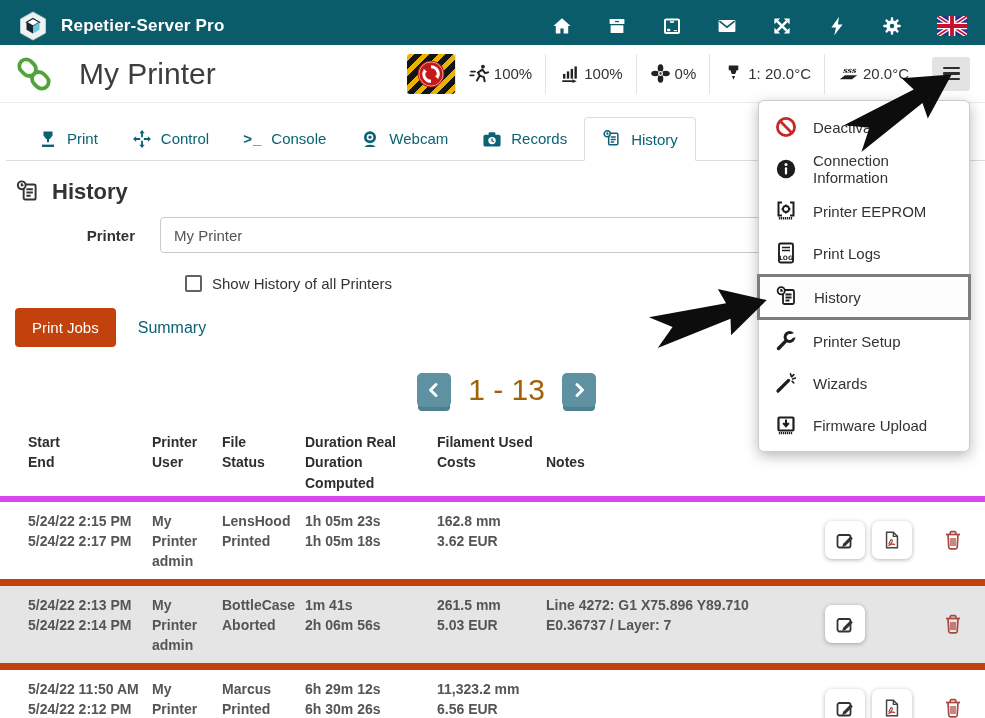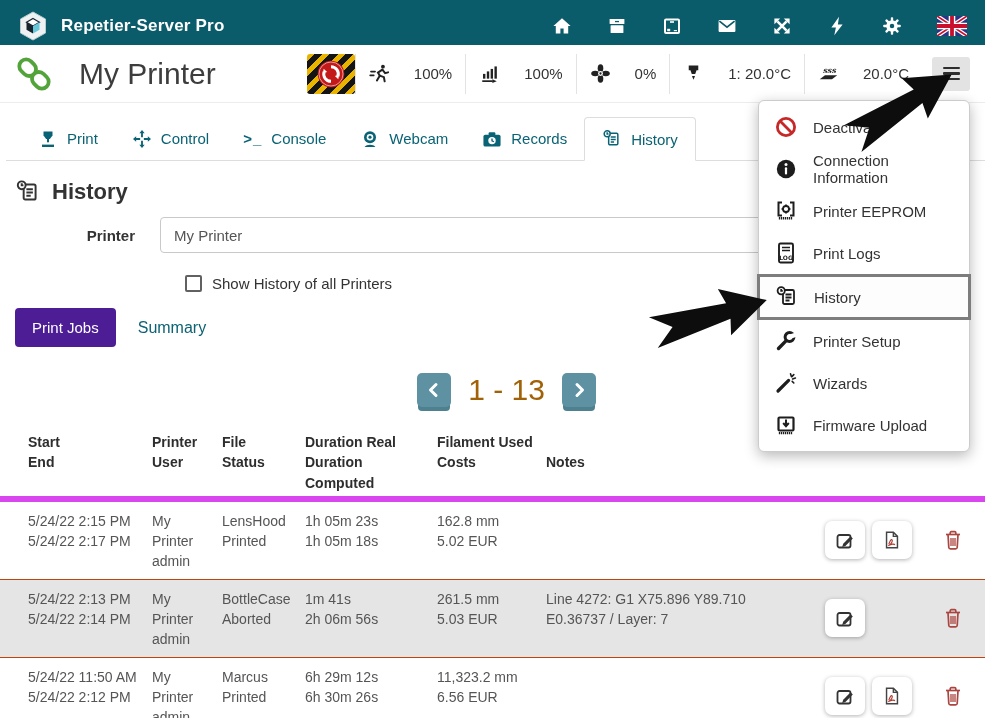--- a/index.html
+++ b/index.html
@@ -18,21 +18,21 @@
 
   
   .pheader{position:absolute;top:45px;left:0;width:985px;height:58px;display:flex;
            align-items:center;padding:0 15px;box-sizing:border-box;border-bottom:1px solid #ececec;background:#fff;}
   .linkicon{width:38px;height:38px;}
   .ptitle{font-size:30px;font-weight:500;color:#3d3d3d;margin-left:26px;}
   .statusbar{margin-left:auto;display:flex;align-items:center;height:42px;}
   .estop{width:48px;height:40px;border-radius:3px;position:relative;cursor:pointer;
          background:repeating-linear-gradient(135deg,#e8b400 0 5px,#141414 5px 11px);}
   .estop svg{position:absolute;left:50%;top:50%;width:29px;height:29px;transform:translate(-50%,-50%);}
-  .seg{display:flex;align-items:center;gap:24px;padding:0 13px;height:40px;border-left:1px solid #e3e3e3;
+  .seg{display:flex;align-items:center;gap:4px;padding:0 13px;height:40px;border-left:1px solid #e3e3e3;
        font-size:15px;color:#333;white-space:nowrap;}
   .seg:first-of-type{border-left:none;}
   .seg svg{width:21px;height:21px;}
   .hamb{width:38px;height:34px;background:#e3e3e3;border-radius:3px;margin-left:10px;
         display:flex;flex-direction:column;justify-content:center;align-items:center;gap:3px;cursor:pointer;}
   .hamb i{display:block;width:17px;height:2.5px;background:#2e2e2e;border-radius:1px;}
 
   
   .tabs{position:absolute;top:117px;left:6px;width:985px;height:44px;display:flex;align-items:flex-end;
         padding-left:15px;box-sizing:border-box;border-bottom:1px solid #ddd;}
@@ -49,35 +49,35 @@
   .h2row svg{width:26px;height:26px;}
   .h2row .h2{font-size:22px;font-weight:700;color:#333;}
   .formrow{display:flex;align-items:center;margin-top:12px;}
   .flabel{width:160px;text-align:right;font-weight:700;font-size:15px;color:#333;padding-right:25px;box-sizing:border-box;}
   .select{width:720px;height:36px;border:1px solid #c9c9c9;border-radius:4px;background:#fff;
           display:flex;align-items:center;padding:0 13px;font-size:15px;color:#555;box-sizing:border-box;cursor:pointer;}
   .cbrow{display:flex;align-items:center;gap:10px;margin:22px 0 0 185px;cursor:pointer;}
   .cb{width:17px;height:17px;border:2px solid #616161;border-radius:2px;background:#fff;box-sizing:border-box;}
   .cbl{font-size:15px;color:#333;}
   .viewrow{display:flex;align-items:center;margin:16px 0 0 15px;gap:22px;}
-  .btn-primary{background:#4c1d95;color:#fff;font-size:15px;border:none;border-radius:4px;
+  .btn-primary{background:#c2410c;color:#fff;font-size:15px;border:none;border-radius:4px;
                padding:11px 17px;cursor:pointer;font-family:inherit;}
   .link{color:#0c6274;font-size:16px;cursor:pointer;text-align:center;}
   .pager{display:flex;align-items:center;justify-content:center;gap:17px;margin-top:26px;transform:translateX(14px);}
   .pbtn{width:34px;height:34px;border-radius:5px;background:#5e92a2;border:none;cursor:pointer;
         display:flex;align-items:center;justify-content:center;box-shadow:0 5px 0 -1px #4d8190;}
   .pbtn svg{width:18px;height:18px;}
   .prange{font-size:30px;color:#a16207;text-align:center;}
 
   
   .table{margin-top:18px;--cols:124px 70px 83px 132px 109px 1fr 105px 65px;}
   .thead,.trow{display:grid;grid-template-columns:var(--cols);padding-left:28px;box-sizing:border-box;}
   .thead{border-bottom:6px solid #d946ef;}
   .hcell{font-size:14px;font-weight:700;color:#2e2e2e;line-height:1.45;padding:7px 8px 3px 0;}
-  .trow{border-bottom:1px solid #c2410c;min-height:56px;}
+  .trow{border-bottom:7px solid #c2410c;min-height:56px;font-weight:bold;}
   .trow.alt{background:#e5e5e5;}
   .cell{font-size:14px;color:#555;line-height:1.45;padding:9px 8px 7px 0;}
   .c-actions{display:flex;align-items:center;gap:7px;padding-left:10px;}
   .abtn{width:40px;height:38px;background:#fff;border:none;border-radius:7px;cursor:pointer;
         box-shadow:0 1px 4px rgba(0,0,0,.3);display:flex;align-items:center;justify-content:center;}
   .abtn svg{width:20px;height:20px;}
   .c-del{display:flex;align-items:center;justify-content:center;}
   .delbtn{background:none;border:none;cursor:pointer;padding:4px;}
   .delbtn svg{width:20px;height:22px;}
 
@@ -399,21 +399,21 @@
         <div class="cell">
             <div>LensHood</div>
             <div>Printed</div>
           </div>
         <div class="cell">
             <div>1h 05m 23s</div>
             <div>1h 05m 18s</div>
           </div>
         <div class="cell">
             <div>162.8 mm</div>
-            <div>5.02 EUR</div>
+            <div>3.62 EUR</div>
           </div>
         <div class="cell"></div>
         <div class="c-actions">
           <button class="abtn">
               <svg viewBox="0 0 20 20">
                 <rect x="2.5" y="5" width="13" height="12.5" rx="2" fill="none" stroke="#333" stroke-width="1.8"></rect>
                 <path d="M8.2 13.8 l-1 3.2 3.2-1 7.4-7.6 -2.2-2.2 z" fill="#333"></path>
               </svg>
             </button>
           <button class="abtn">

